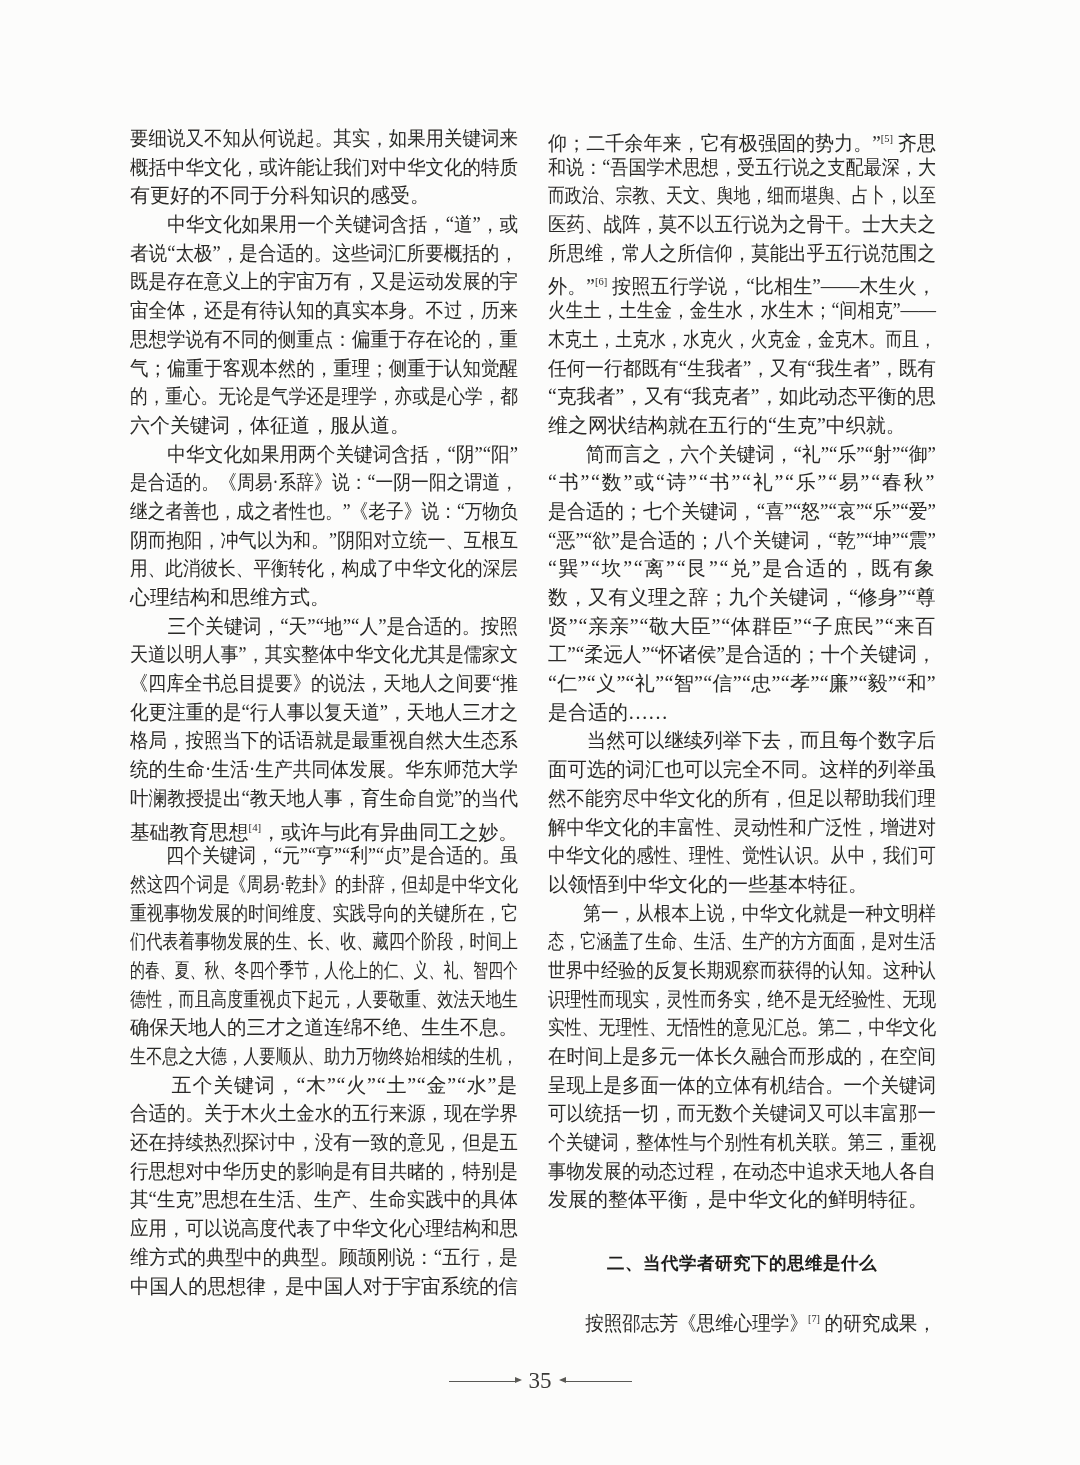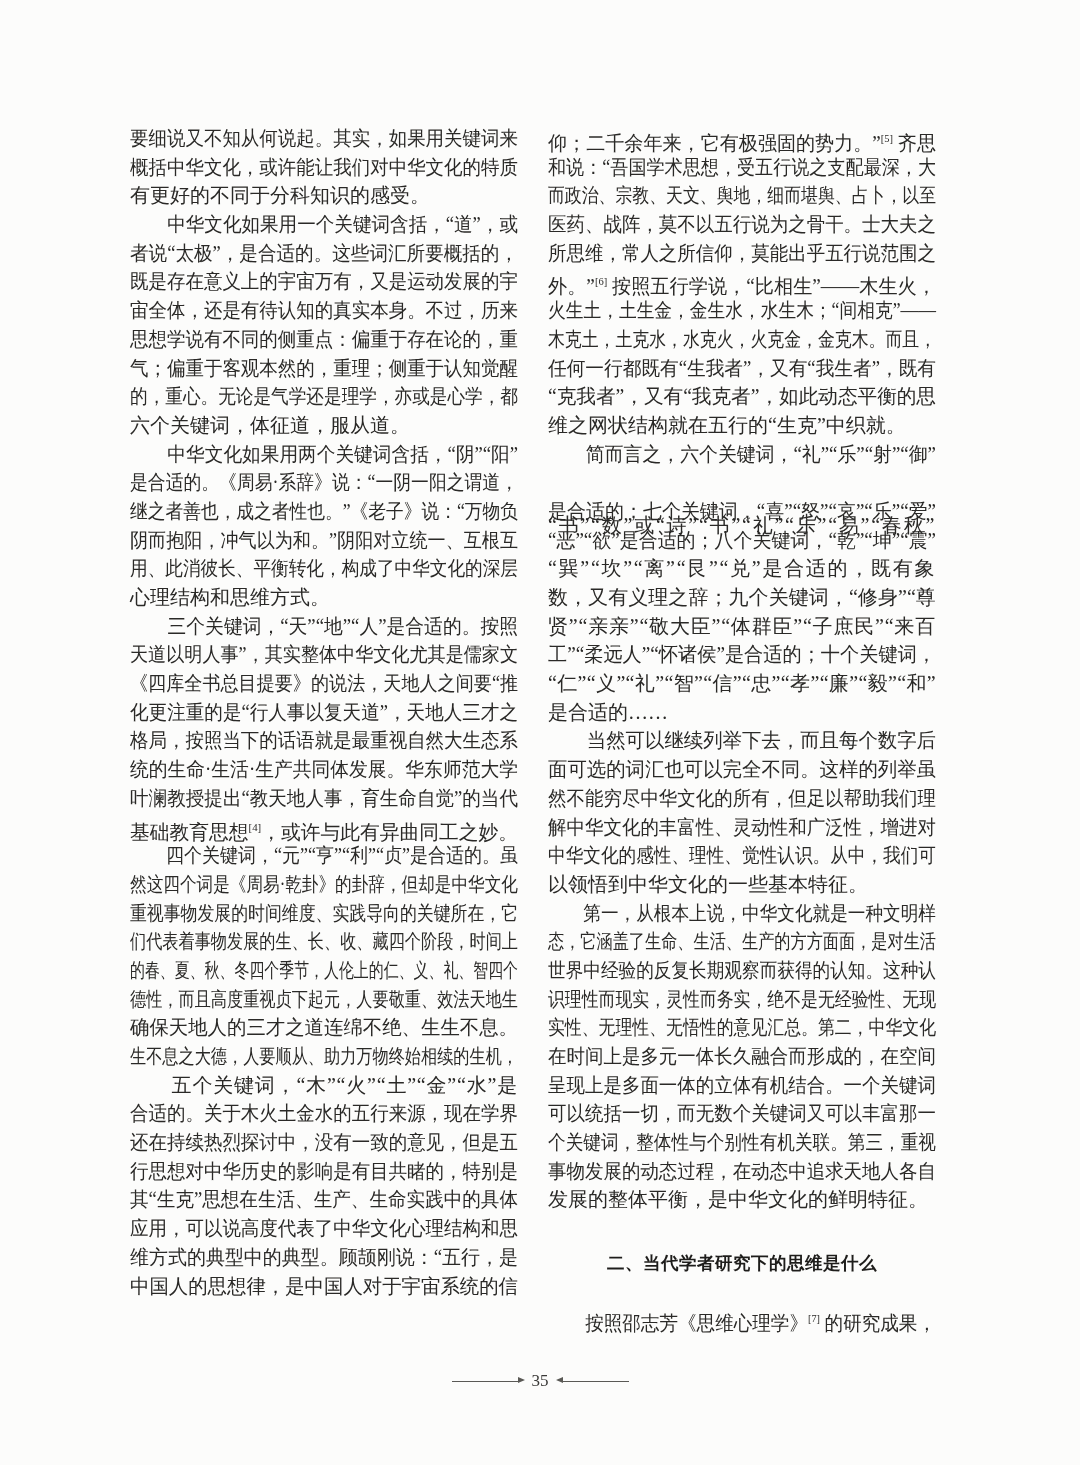--- a/index.html
+++ b/index.html
@@ -46,21 +46,21 @@
   .footer{
     position:absolute;
     top:1368px;left:0;
     width:100%;
     display:flex;
     align-items:center;
     justify-content:center;
     gap:14px;
   }
   .page-num{
-    font-size:17px;
+    font-size:23px;
     color:#3a3937;
     line-height:26px;
   }
   .dash{
     position:relative;
     width:66px;height:0;
     border-top:1.6px solid #5a5955;
   }
   .dash-left::after{
     content:'';
@@ -147,21 +147,21 @@
         <div class="ln fill"><span class="run" style="letter-spacing: 0px; transform: scaleX(0.9238);">所思维，常人之所信仰，莫能出乎五行说范围之</span></div>
         <div class="ln fill"><span class="run" style="letter-spacing: 0px; transform: scaleX(0.9592);">外。”<sup>[6]</sup> 按照五行学说，“比相生”——木生火，</span></div>
         <div class="ln fill"><span class="run" style="letter-spacing: 0px; transform: scaleX(0.8863);">火生土，土生金，金生水，水生木；“间相克”——</span></div>
         <div class="ln fill"><span class="run" style="letter-spacing: 0px; transform: scaleX(0.8435);">木克土，土克水，水克火，火克金，金克木。而且，</span></div>
         <div class="ln fill"><span class="run" style="letter-spacing: 0px; transform: scaleX(0.9338);">任何一行都既有“生我者”，又有“我生者”，既有</span></div>
         <div class="ln fill"><span class="run" style="letter-spacing: 0px; transform: scaleX(0.981);">“克我者”，又有“我克者”，如此动态平衡的思</span></div>
         <div class="ln end"><span class="run" style="letter-spacing: 0px; transform: none;">维之网状结构就在五行的“生克”中织就。</span></div>
       </div>
       <div class="para">
         <div class="ln fill"><span class="run" style="letter-spacing: 0px; transform: scaleX(0.944);">　　简而言之，六个关键词，“礼”“乐”“射”“御”</span></div>
-        <div class="ln fill"><span class="run" style="letter-spacing: 1.77px; transform: none; margin-top: 43px;">“书”“数”或“诗”“书”“礼”“乐”“易”“春秋”</span></div>
+        <div class="ln fill"><span class="run" style="letter-spacing: 1.77px; transform: none;">“书”“数”或“诗”“书”“礼”“乐”“易”“春秋”</span></div>
         <div class="ln fill"><span class="run" style="letter-spacing: 0px; transform: scaleX(0.9492);">是合适的；七个关键词，“喜”“怒”“哀”“乐”“爱”</span></div>
         <div class="ln fill"><span class="run" style="letter-spacing: 0px; transform: scaleX(0.9492);">“恶”“欲”是合适的；八个关键词，“乾”“坤”“震”</span></div>
         <div class="ln fill"><span class="run" style="letter-spacing: 1.71px; transform: none;">“巽”“坎”“离”“艮”“兑”是合适的，既有象</span></div>
         <div class="ln fill"><span class="run" style="letter-spacing: 0.06px; transform: none;">数，又有义理之辞；九个关键词，“修身”“尊</span></div>
         <div class="ln fill"><span class="run" style="letter-spacing: 0.8px; transform: none;">贤”“亲亲”“敬大臣”“体群臣”“子庶民”“来百</span></div>
         <div class="ln fill"><span class="run" style="letter-spacing: 0px; transform: scaleX(0.9595);">工”“柔远人”“怀诸侯”是合适的；十个关键词，</span></div>
         <div class="ln fill"><span class="run" style="letter-spacing: 0.35px; transform: none;">“仁”“义”“礼”“智”“信”“忠”“孝”“廉”“毅”“和”</span></div>
         <div class="ln end"><span class="run" style="letter-spacing: 0px; transform: none;">是合适的……</span></div>
       </div>
       <div class="para">

